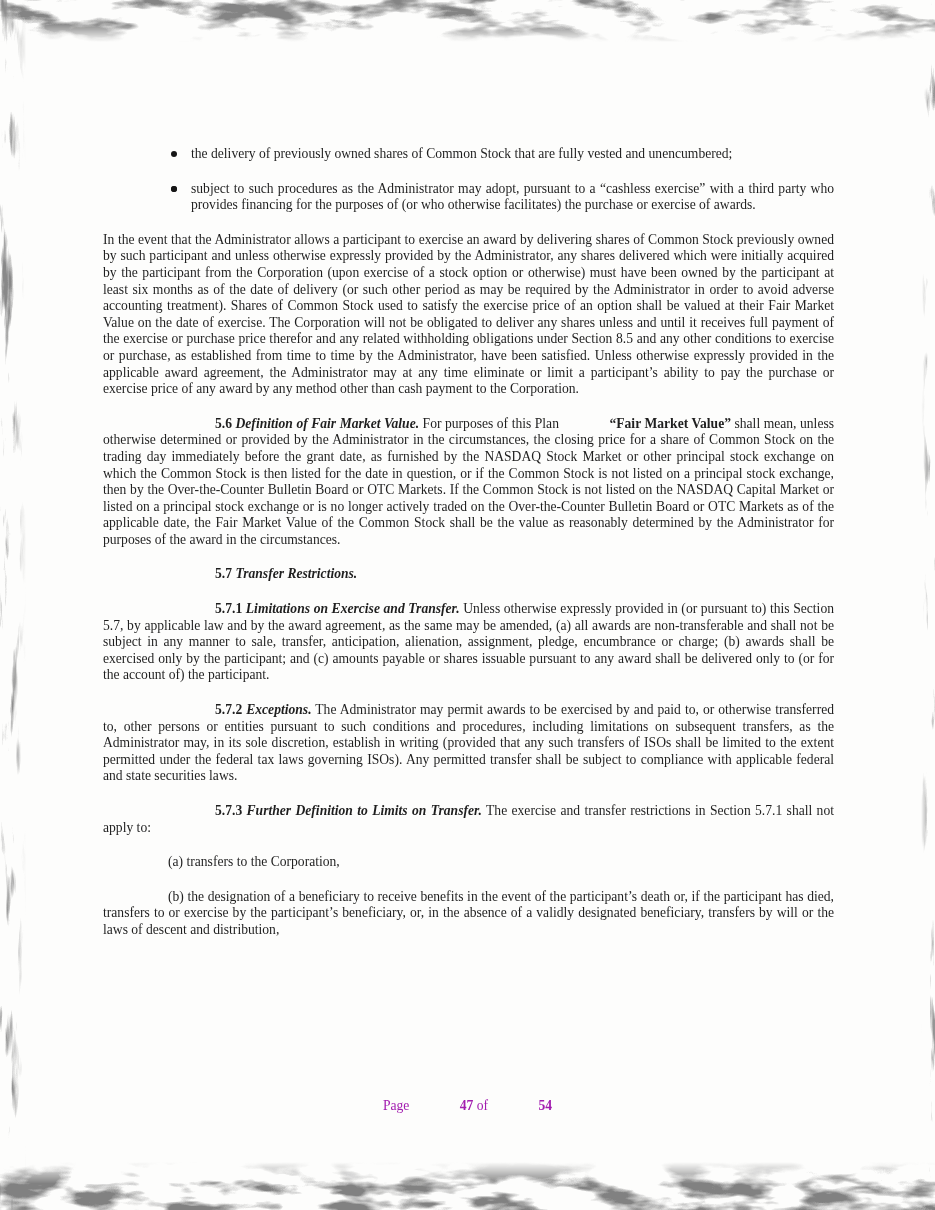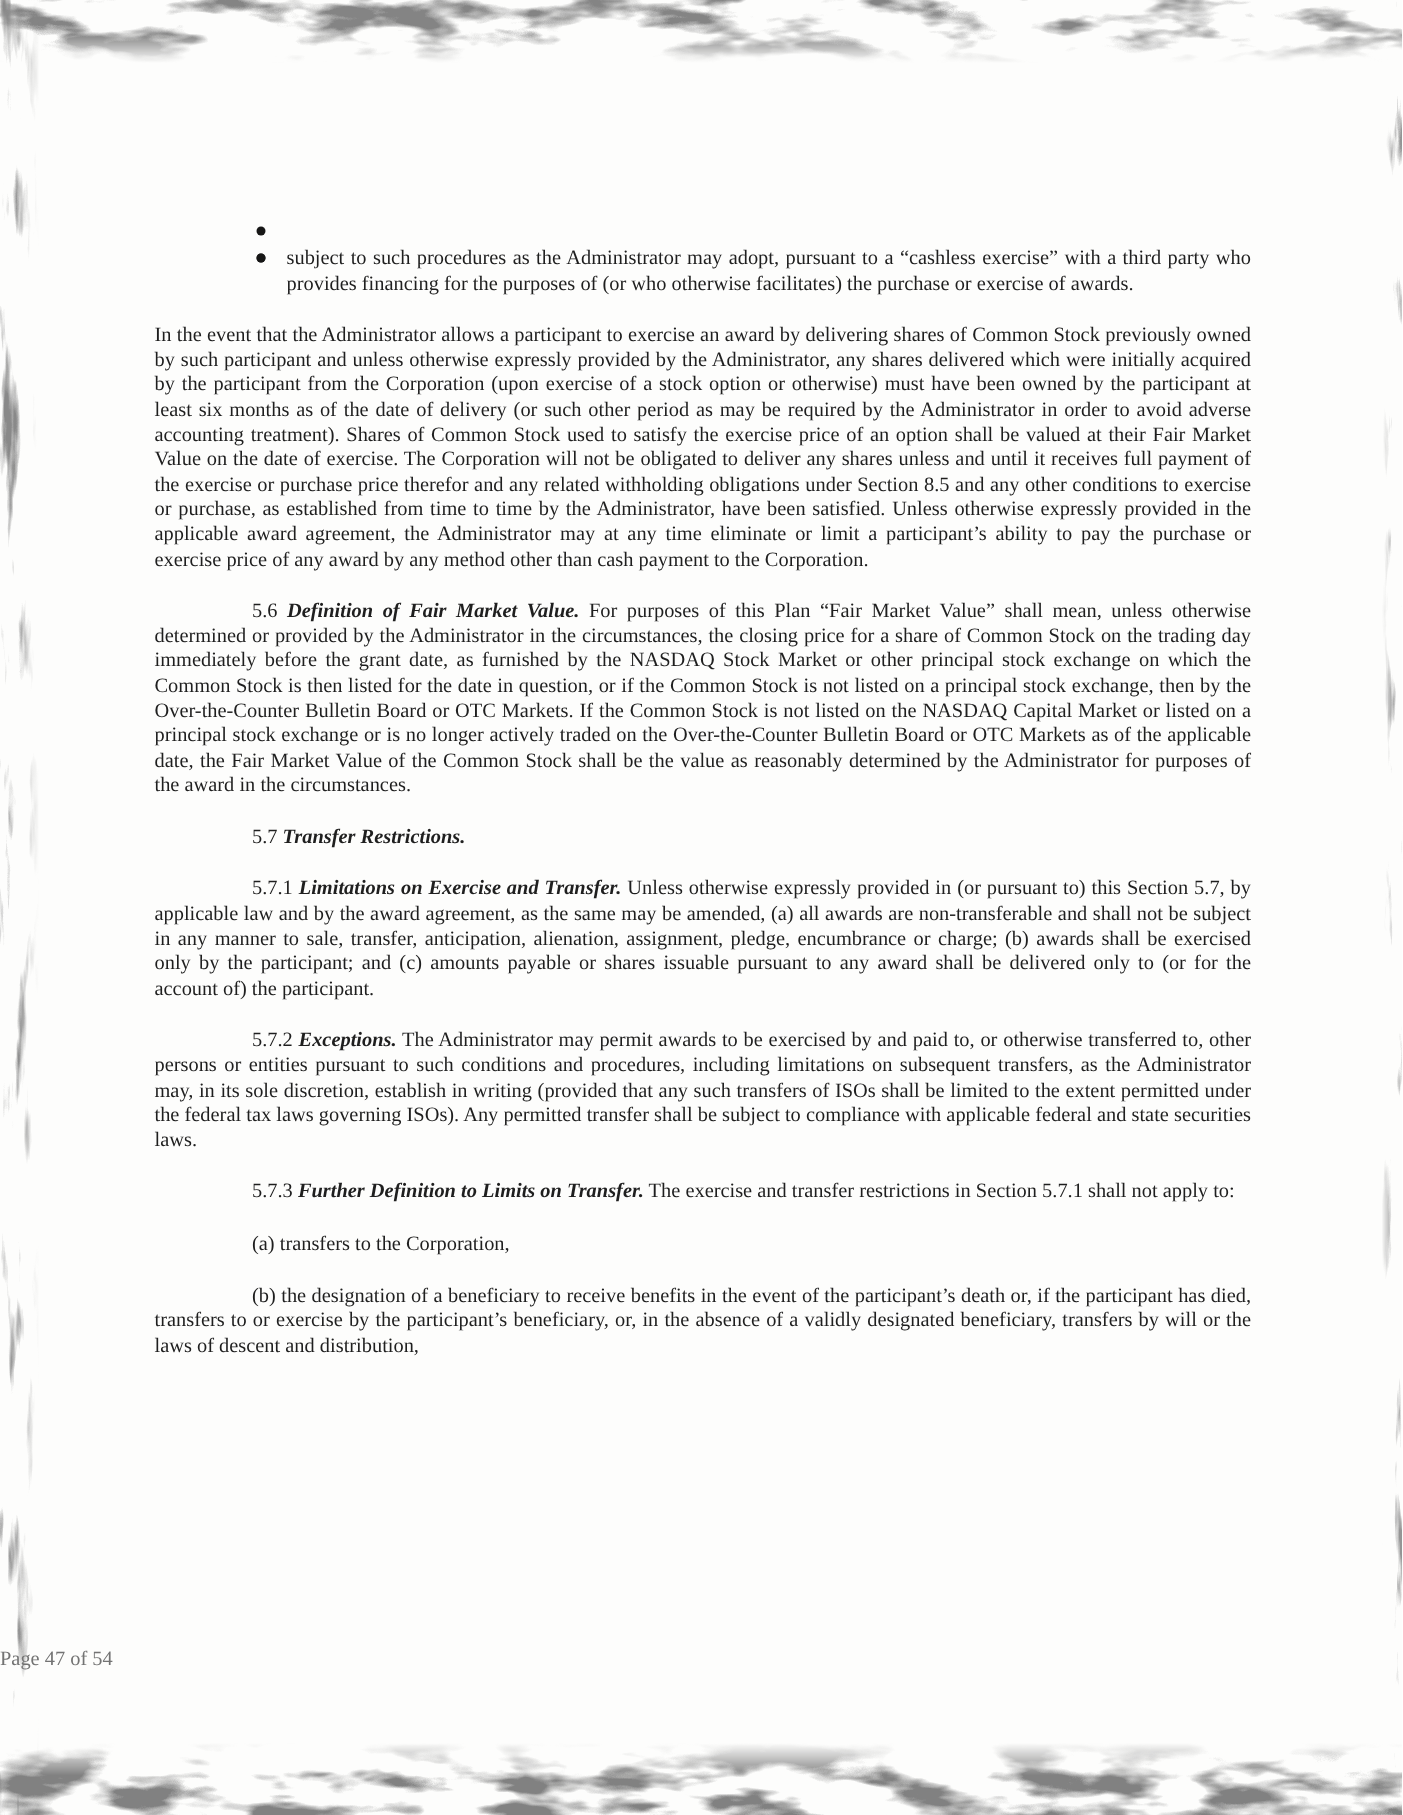--- a/index.html
+++ b/index.html
@@ -29,31 +29,31 @@
   .dot {
     position: absolute;
     left: 68px;
     top: 5px;
     width: 6px;
     height: 6px;
     border-radius: 50%;
     background: #161616;
   }
   .para.indent { text-indent: 65px; }
-  .bold { font-weight: normal; }
+  .bold { font-weight: bold; margin-left: 47px; }
   .bolditalic { font-weight: bold; font-style: italic; }
   .footer {
     position: absolute;
     top: 1098px;
     left: 0;
     width: 100%;
-    text-align: left;
+    text-align: center;
     font-size: 13.6px;
     line-height: 16.6px;
-    color: #737373;
+    color: #a21caf;
   }
   .noise { position: absolute; pointer-events: none; }
   .noise-top {
     top: 0; left: 0;
     -webkit-mask-image: linear-gradient(180deg, #000 55%, transparent 100%);
     mask-image: linear-gradient(180deg, #000 55%, transparent 100%);
   }
   .noise-left {
     top: 0; left: 0;
     -webkit-mask-image: linear-gradient(90deg, #000 45%, transparent 100%);
@@ -101,21 +101,21 @@
 
   <svg class="noise noise-right" width="14" height="1210">
     <filter id="nfR" x="0" y="0" width="100%" height="100%">
       <feTurbulence type="fractalNoise" baseFrequency="0.12 0.014" numOctaves="4" seed="41"></feTurbulence>
       <feColorMatrix type="matrix" values="0 0 0 0 0.3  0 0 0 0 0.3  0 0 0 0 0.3  3 3 3 0 -5.2"></feColorMatrix>
     </filter>
     <rect width="14" height="1210" filter="url(#nfR)"></rect>
   </svg>
 
   <div class="content">
-      <div class="block bullet"><span class="dot"></span></div>
+      <div class="block bullet"><span class="dot"></span><span>the delivery of previously owned shares of Common Stock that are fully vested and unencumbered;</span></div>
       <div class="block bullet"><span class="dot"></span></div>
       <div class="block bullet"><span class="dot"></span><span>subject to such procedures as the Administrator may adopt, pursuant to a “cashless exercise” with a third party who provides financing for the purposes of (or who otherwise facilitates) the purchase or exercise of awards.</span></div>
       <div class="block para"><span>In the event that the Administrator allows a participant to exercise an award by delivering shares of Common Stock previously owned by such participant and unless otherwise expressly provided by the Administrator, any shares delivered which were initially acquired by the participant from the Corporation (upon exercise of a stock option or otherwise) must have been owned by the participant at least six months as of the date of delivery (or such other period as may be required by the Administrator in order to avoid adverse accounting treatment). Shares of Common Stock used to satisfy the exercise price of an option shall be valued at their Fair Market Value on the date of exercise. The Corporation will not be obligated to deliver any shares unless and until it receives full payment of the exercise or purchase price therefor and any related withholding obligations under Section 8.5 and any other conditions to exercise or purchase, as established from time to time by the Administrator, have been satisfied. Unless otherwise expressly provided in the applicable award agreement, the Administrator may at any time eliminate or limit a participant’s ability to pay the purchase or exercise price of any award by any method other than cash payment to the Corporation.</span></div>
       <div class="block para indent"><span class="bold">5.6 </span><span class="bolditalic">Definition of Fair Market Value.</span><span> For purposes of this Plan </span><span class="bold">“Fair Market Value”</span><span> shall mean, unless otherwise determined or provided by the Administrator in the circumstances, the closing price for a share of Common Stock on the trading day immediately before the grant date, as furnished by the NASDAQ Stock Market or other principal stock exchange on which the Common Stock is then listed for the date in question, or if the Common Stock is not listed on a principal stock exchange, then by the Over-the-Counter Bulletin Board or OTC Markets. If the Common Stock is not listed on the NASDAQ Capital Market or listed on a principal stock exchange or is no longer actively traded on the Over-the-Counter Bulletin Board or OTC Markets as of the applicable date, the Fair Market Value of the Common Stock shall be the value as reasonably determined by the Administrator for purposes of the award in the circumstances.</span></div>
       <div class="block para indent"><span class="bold">5.7 </span><span class="bolditalic">Transfer Restrictions.</span></div>
       <div class="block para indent"><span class="bold">5.7.1 </span><span class="bolditalic">Limitations on Exercise and Transfer.</span><span> Unless otherwise expressly provided in (or pursuant to) this Section 5.7, by applicable law and by the award agreement, as the same may be amended, (a) all awards are non-transferable and shall not be subject in any manner to sale, transfer, anticipation, alienation, assignment, pledge, encumbrance or charge; (b) awards shall be exercised only by the participant; and (c) amounts payable or shares issuable pursuant to any award shall be delivered only to (or for the account of) the participant.</span></div>
       <div class="block para indent"><span class="bold">5.7.2 </span><span class="bolditalic">Exceptions.</span><span> The Administrator may permit awards to be exercised by and paid to, or otherwise transferred to, other persons or entities pursuant to such conditions and procedures, including limitations on subsequent transfers, as the Administrator may, in its sole discretion, establish in writing (provided that any such transfers of ISOs shall be limited to the extent permitted under the federal tax laws governing ISOs). Any permitted transfer shall be subject to compliance with applicable federal and state securities laws.</span></div>
       <div class="block para indent"><span class="bold">5.7.3 </span><span class="bolditalic">Further Definition to Limits on Transfer.</span><span> The exercise and transfer restrictions in Section 5.7.1 shall not apply to:</span></div>
       <div class="block para indent"><span>(a) transfers to the Corporation,</span></div>
       <div class="block para indent"><span>(b) the designation of a beneficiary to receive benefits in the event of the participant’s death or, if the participant has died, transfers to or exercise by the participant’s beneficiary, or, in the absence of a validly designated beneficiary, transfers by will or the laws of descent and distribution,</span></div>

